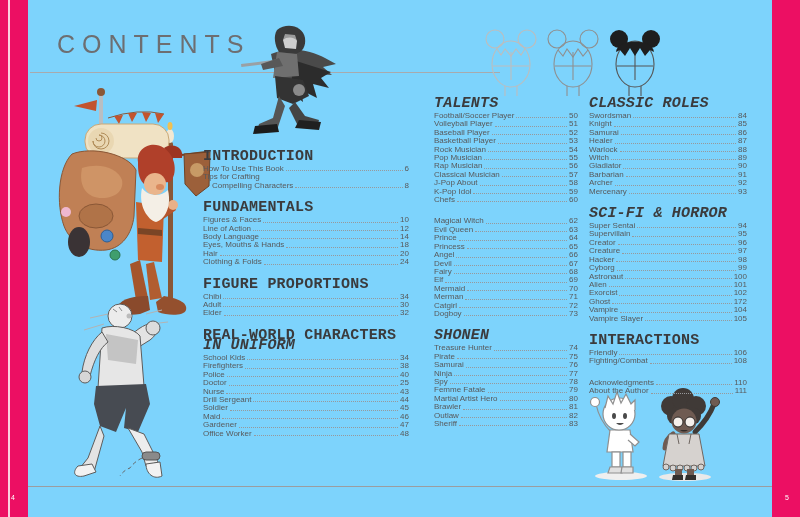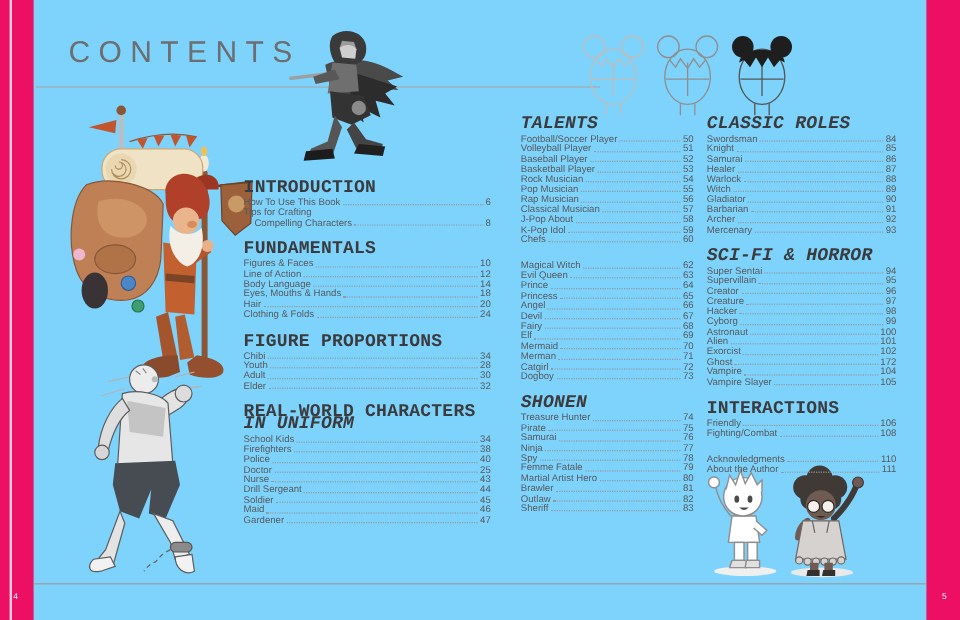--- a/index.html
+++ b/index.html
@@ -268,25 +268,20 @@
       <div class="toc-section">
         <div class="sec-header">
           <div>FIGURE PROPORTIONS</div>
         </div>
         <div class="entry">
           <span class="lab">Chibi</span>
           <span class="dots"></span>
           <span class="num">34</span>
         </div>
         <div class="entry">
-          <span class="lab">Youth</span>
-          <span class="dots"></span>
-          <span class="num">28</span>
-        </div>
-        <div class="entry">
           <span class="lab">Adult</span>
           <span class="dots"></span>
           <span class="num">30</span>
         </div>
         <div class="entry">
           <span class="lab">Elder</span>
           <span class="dots"></span>
           <span class="num">32</span>
         </div>
       </div>
@@ -333,20 +328,25 @@
         <div class="entry">
           <span class="lab">Maid</span>
           <span class="dots"></span>
           <span class="num">46</span>
         </div>
         <div class="entry">
           <span class="lab">Gardener</span>
           <span class="dots"></span>
           <span class="num">47</span>
         </div>
+        <div class="entry">
+          <span class="lab">Office Worker</span>
+          <span class="dots"></span>
+          <span class="num">48</span>
+        </div>
       </div>
     </div>
   <div id="col2" class="toc-col">
       <div class="toc-section">
         <div class="sec-header">
           <div class="it">TALENTS</div>
         </div>
         <div class="entry">
           <span class="lab">Football/Soccer Player</span>
           <span class="dots"></span>

